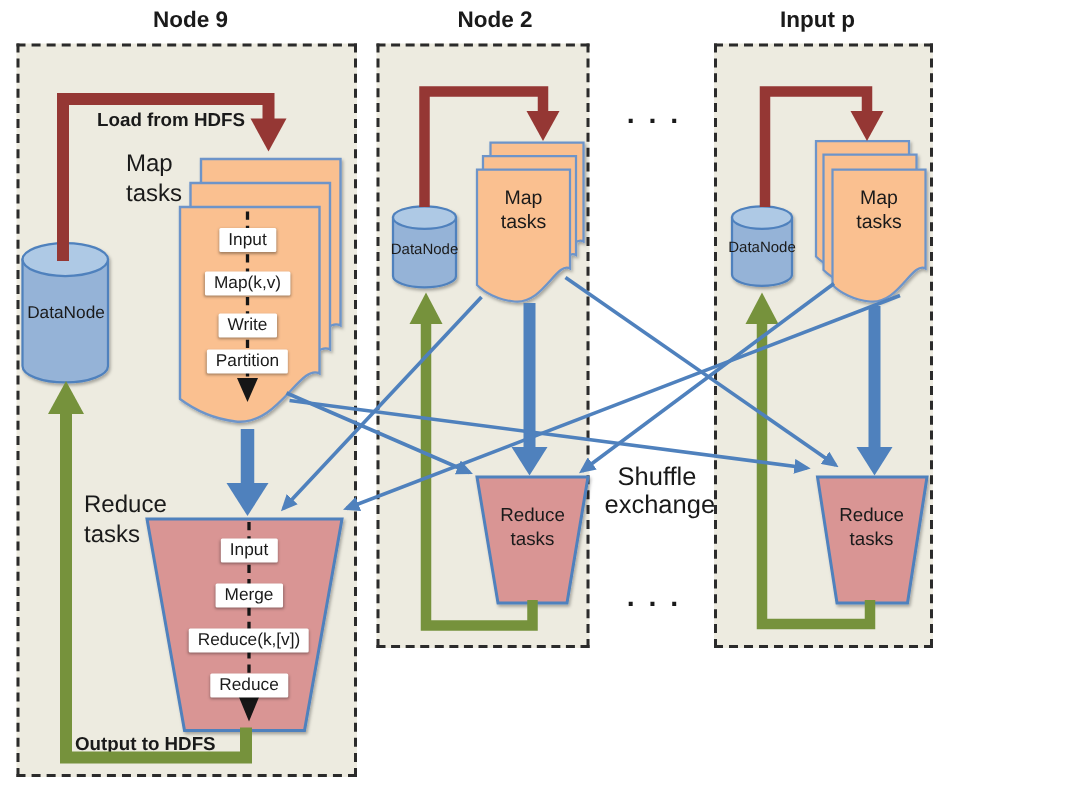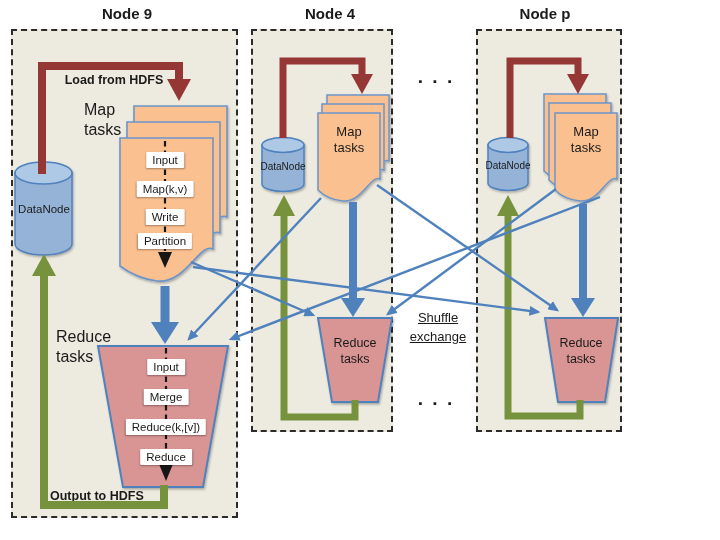--- a/index.html
+++ b/index.html
@@ -23,21 +23,21 @@
   #nodep-title{left:545px;}
   .lbl{position:absolute;z-index:2;line-height:1.22;}
   #load-hdfs-label{left:114px;top:45px;transform:translateX(-50%);font-size:12.5px;font-weight:600;white-space:nowrap;margin-top:28px;}
   #write-hdfs-label{left:50px;top:489px;font-size:12.5px;font-weight:600;white-space:nowrap;}
   #map-label-n1{left:84px;top:100px;width:54px;font-size:16px;line-height:20px;}
   #reduce-label-n1{left:56px;top:327px;width:64px;font-size:16px;line-height:20px;}
   #map-label-n2{left:349px;top:124px;transform:translateX(-50%);width:50px;font-size:13px;text-align:center;line-height:16px;}
   #map-label-np{left:586px;top:124px;transform:translateX(-50%);width:50px;font-size:13px;text-align:center;line-height:16px;}
   #reduce-label-n2{left:355px;top:335px;transform:translateX(-50%);width:52px;font-size:12.5px;text-align:center;line-height:16px;}
   #reduce-label-np{left:581px;top:335px;transform:translateX(-50%);width:52px;font-size:12.5px;text-align:center;line-height:16px;}
-  #shuffle-label{left:438px;top:308px;transform:translateX(-50%);width:70px;font-size:13px;text-align:center;line-height:19px;text-decoration:underline;}
+  #shuffle-label{left:438px;top:308px;transform:translateX(-50%);width:70px;font-size:17px;text-align:center;line-height:19px;}
   .dots{position:absolute;transform:translateX(-50%);font-size:19px;font-weight:bold;letter-spacing:2px;white-space:nowrap;z-index:2;}
   #dots-top{left:436px;top:66px;}
   #dots-bottom{left:436px;top:388px;}
   .dn-label{position:absolute;z-index:2;transform:translateX(-50%);white-space:nowrap;}
   #dn-label-n1{left:44px;top:203px;font-size:11.5px;}
   #dn-label-n2{left:283px;top:161px;font-size:10px;}
   #dn-label-np{left:508px;top:160px;font-size:10px;}
   .step{
     position:absolute;z-index:2;transform:translateX(-50%);
     background:#fff;padding:2px 6px;font-size:11.5px;white-space:nowrap;
@@ -109,22 +109,22 @@
     </g>
     <g filter="url(#ds)">
       <polygon points="318,318 392,318 378,402 332,402" fill="#D99594" stroke="#4F81BD" stroke-width="2"></polygon>
     </g>
     <g filter="url(#ds)">
       <polygon points="545,318 618,318 605,402 558,402" fill="#D99594" stroke="#4F81BD" stroke-width="2"></polygon>
     </g>
   </svg>
 
   <div class="node-title" id="node1-title">Node 9</div>
-  <div class="node-title" id="node2-title">Node 4</div>
-  <div class="node-title" id="nodep-title">Node p</div>
+  <div class="node-title" id="node2-title">Node 2</div>
+  <div class="node-title" id="nodep-title">Input p</div>
 
   <div class="lbl" id="load-hdfs-label">Load from HDFS</div>
   <div class="lbl" id="write-hdfs-label">Output to HDFS</div>
   <div class="lbl" id="map-label-n1">Map tasks</div>
   <div class="lbl" id="reduce-label-n1">Reduce tasks</div>
   <div class="lbl" id="map-label-n2">Map tasks</div>
   <div class="lbl" id="map-label-np">Map tasks</div>
   <div class="lbl" id="reduce-label-n2">Reduce tasks</div>
   <div class="lbl" id="reduce-label-np">Reduce tasks</div>
   <div class="lbl" id="shuffle-label">Shuffle exchange</div>

